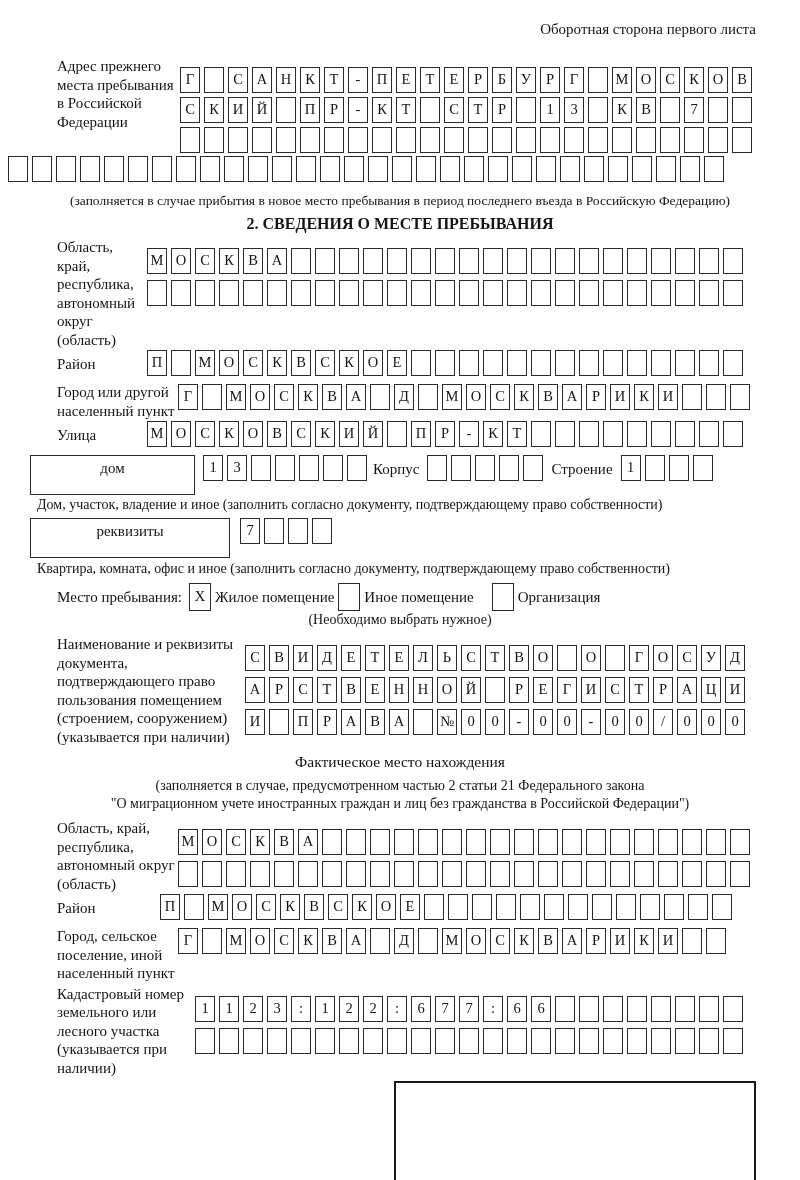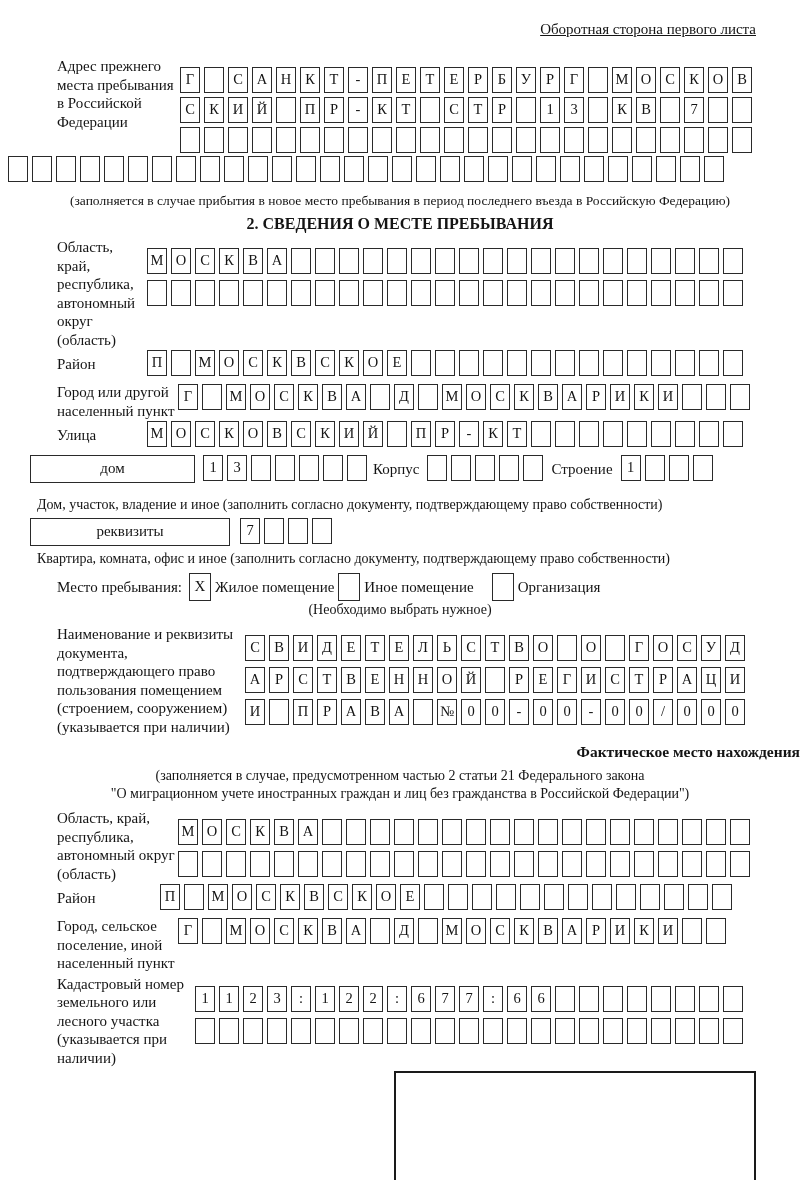--- a/index.html
+++ b/index.html
@@ -1,38 +1,38 @@
 <!DOCTYPE html>
 <html><head>
 <meta charset="utf-8">
 <style>
   html,body{margin:0;padding:0;background:#fff;}
   .page{
     width:800px;height:1180px;overflow:hidden;position:relative;
     font-family:"Liberation Serif","DejaVu Serif",serif;color:#141414;
     background:#fff;
   }
-  .corner{padding:21px 44px 0 16px;text-align:right;font-size:15px;text-decoration:underline;}
+  .corner{padding:21px 44px 0 16px;text-align:right;font-size:15px;}
   .frow{display:flex;align-items:flex-start;font-family:Liberation Serif, serif;}
   .flabel{font-size:15px;line-height:18.5px;flex:0 0 auto;}
   .fcells{flex:0 0 auto;margin-top:12px;}
   .boxrow{white-space:nowrap;height:27px;margin-bottom:3px;}
   .fcells .boxrow{margin-bottom:5px;}
   .cell{
     display:inline-block;box-sizing:border-box;width:20px;height:26px;
     border:1.8px solid #2a2a2a;margin-right:4px;text-align:center;
     line-height:22px;font-size:14.5px;vertical-align:top;background:#fff;
   }
   .chk{width:22px;height:28px;line-height:24px;font-size:15px;}
   .caption{font-size:13.5px;line-height:18px;}
   .center{text-align:center;}
   .sec-title{font-weight:bold;font-size:16px;text-align:center;margin-top:3px;line-height:21px;}
-  .fact-title{font-weight:bold;font-size:15.5px;text-align:right;line-height:20px;}
+  .fact-title{font-weight:normal;font-size:15.5px;text-align:center;line-height:20px;}
   .lblbox{
-    box-sizing:border-box;border:1.8px solid #2a2a2a;height:28px;
+    box-sizing:border-box;border:1.8px solid #2a2a2a;height:40px;
     text-align:center;font-size:15px;line-height:25px;flex:0 0 auto;
   }
   .inline-label{font-size:15px;line-height:28px;flex:0 0 auto;}
   .plabel{font-size:15px;line-height:28px;}
   .stampbox{
     box-sizing:border-box;border:2px solid #1a1a1a;width:362px;height:175px;
     margin:4px 0 0 394px;background:#fff;
   }
 </style>
 </head>

